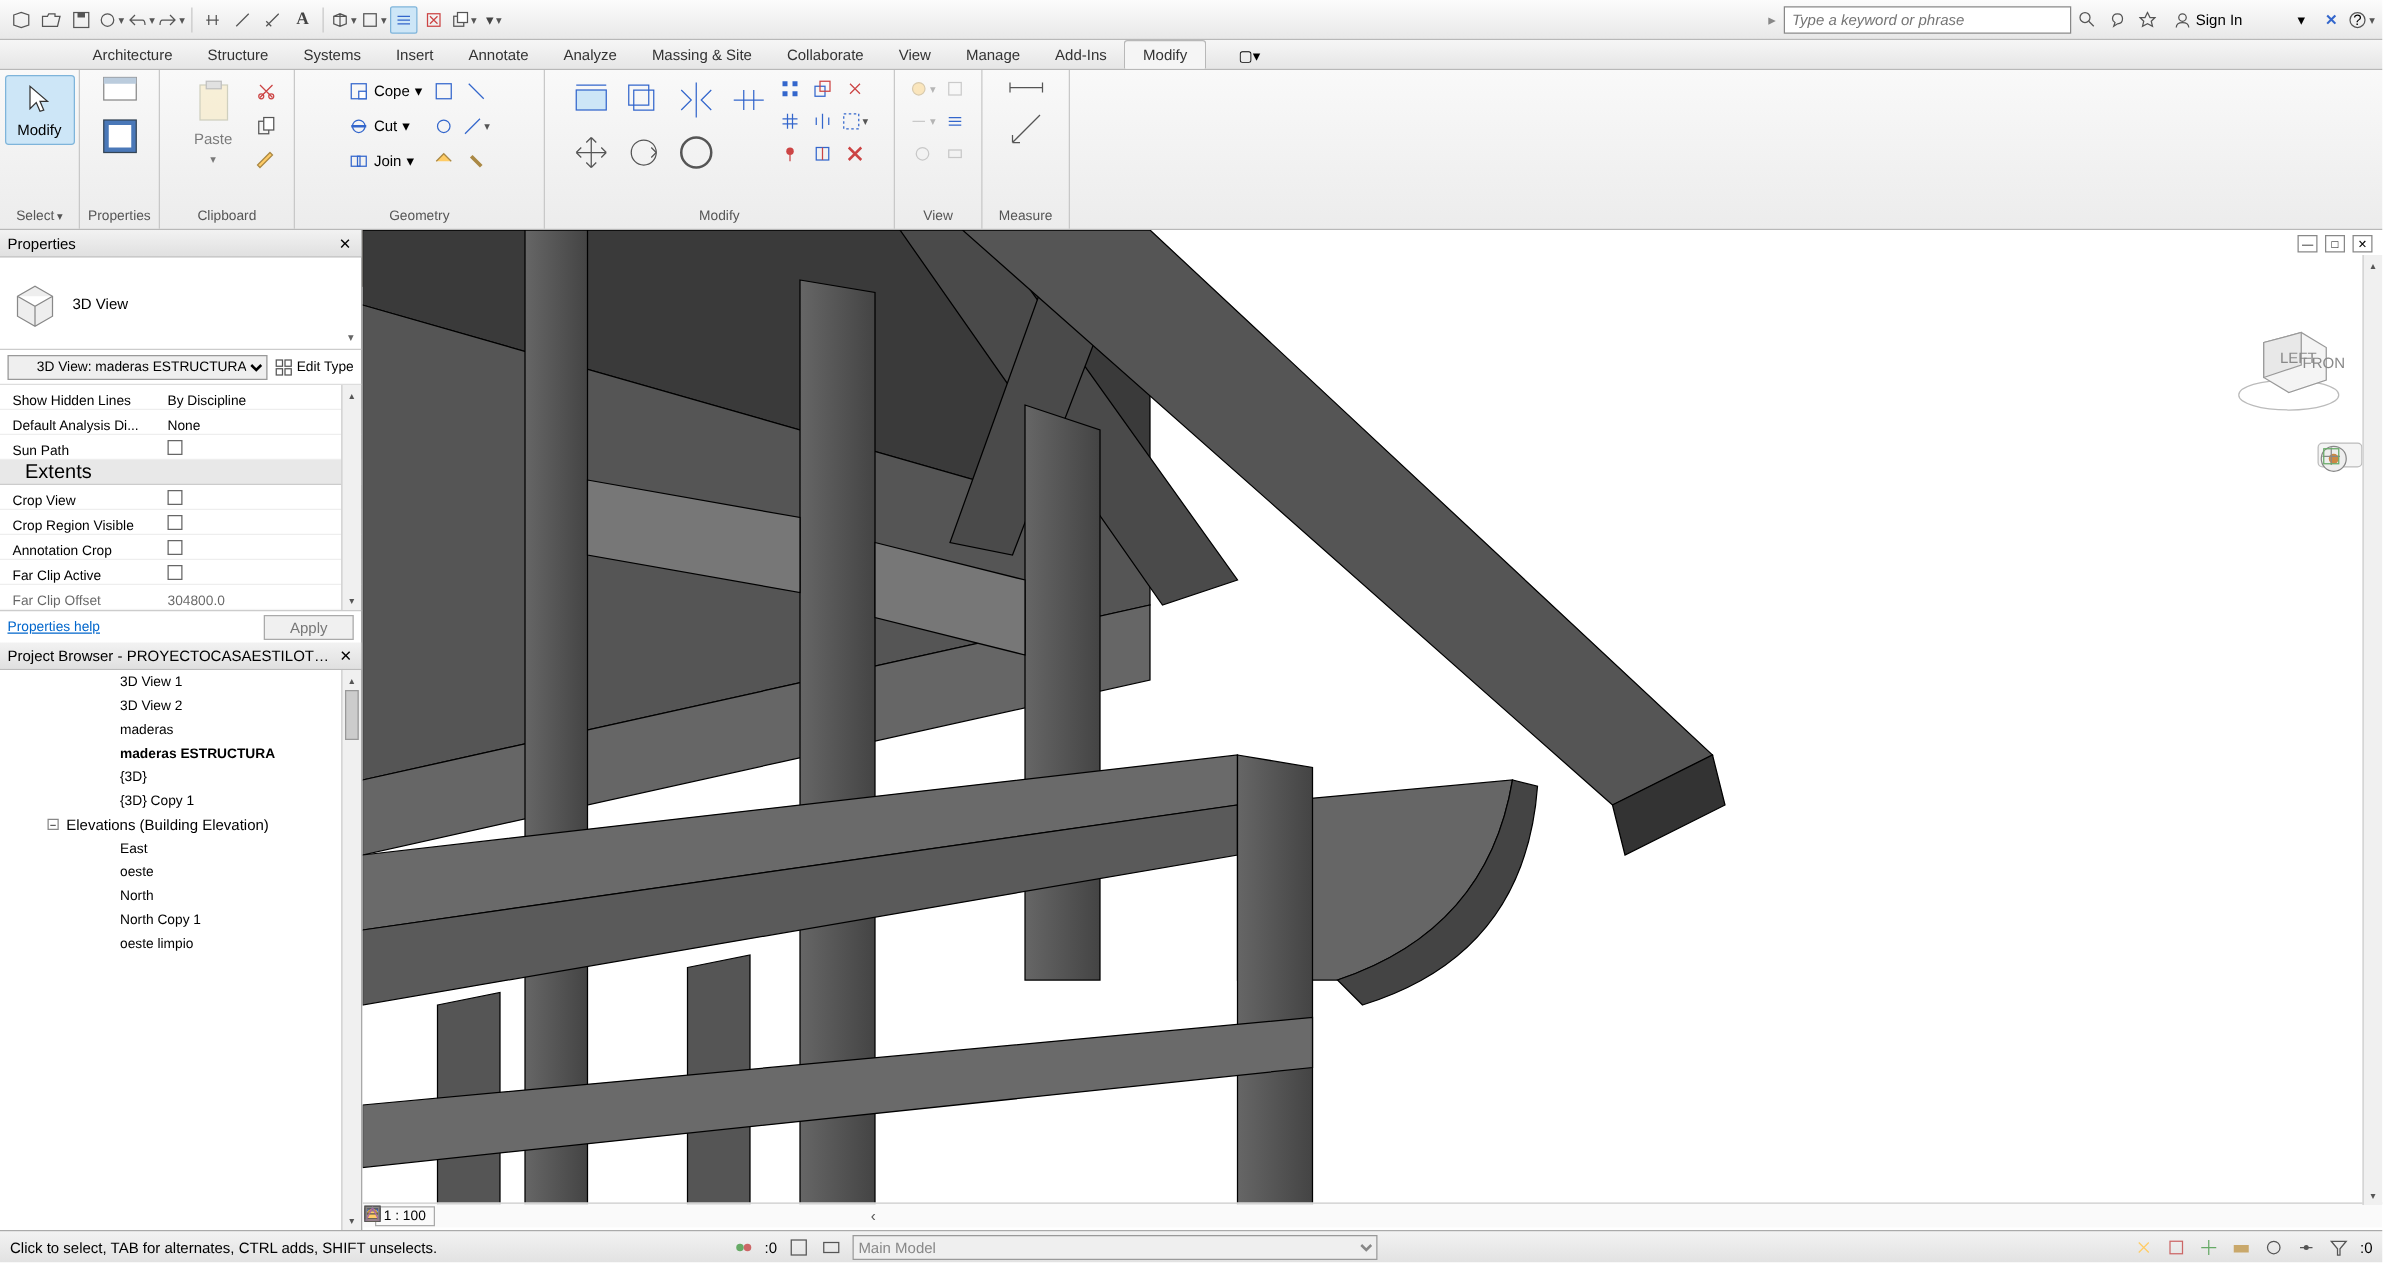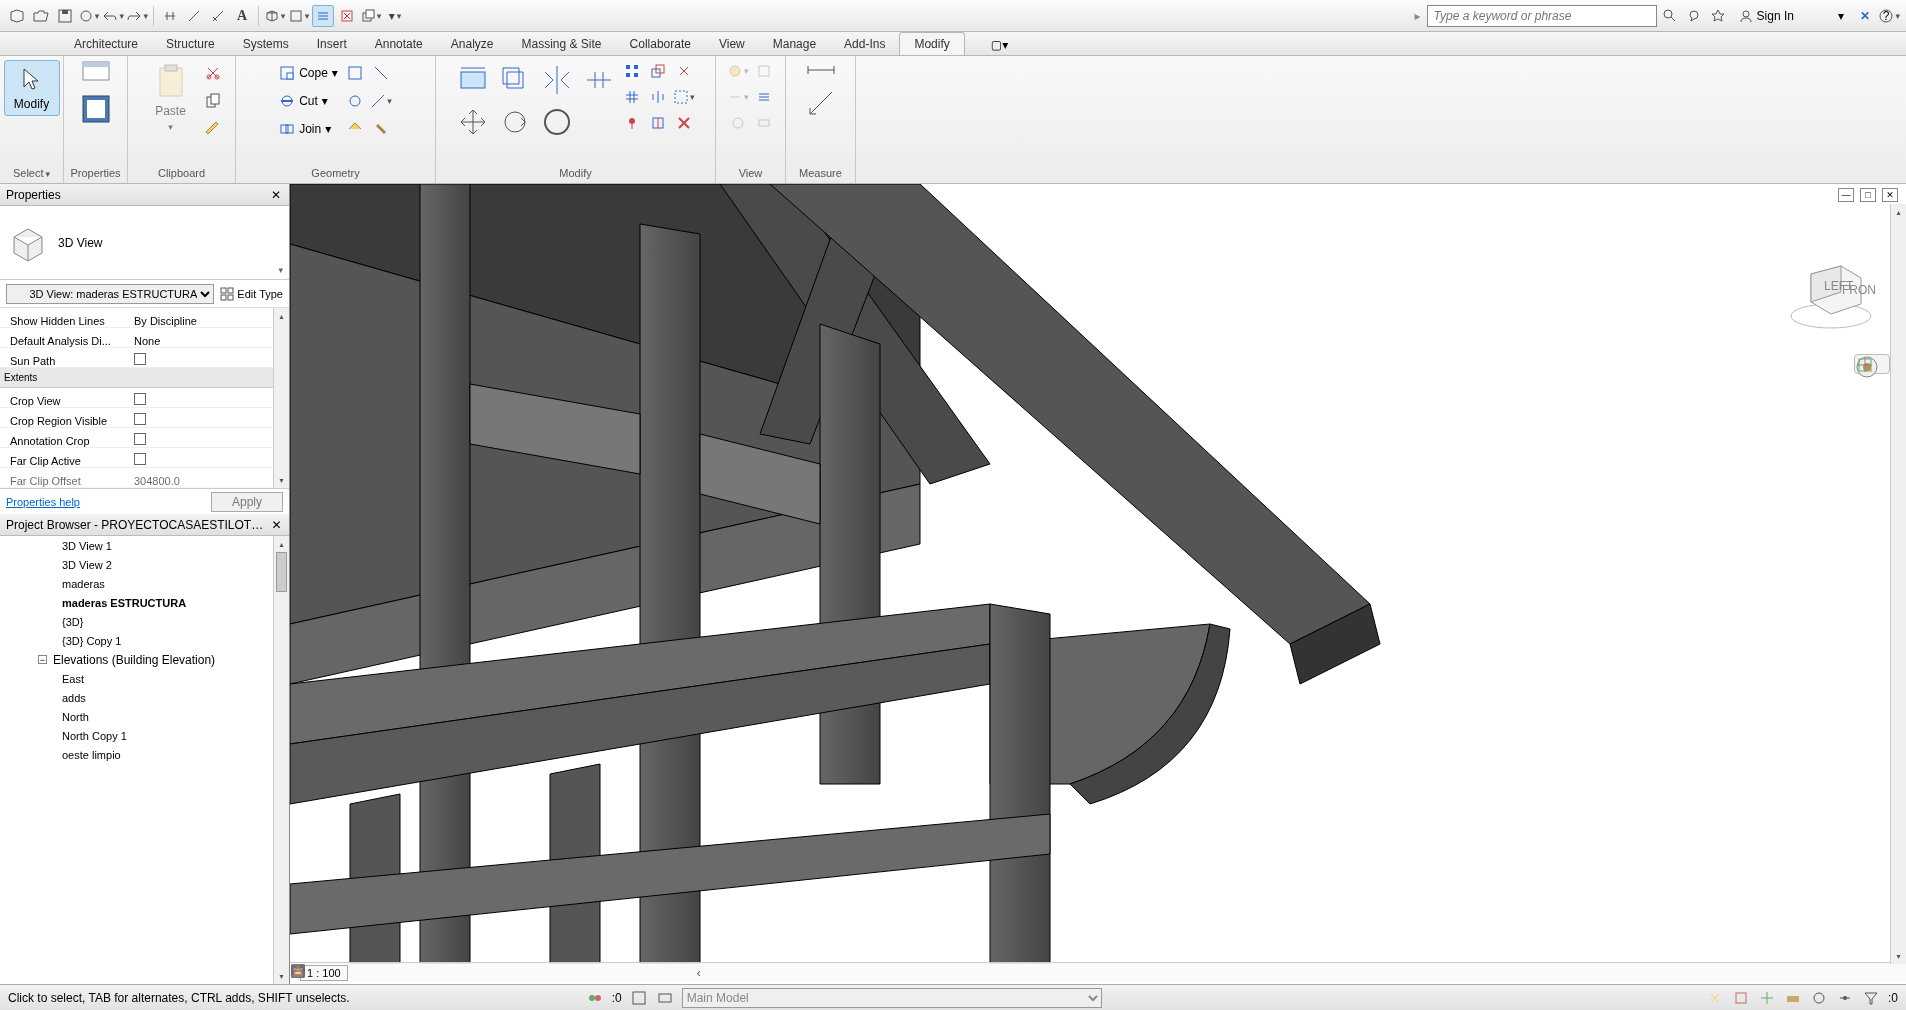--- a/index.html
+++ b/index.html
@@ -25,26 +25,26 @@
 .left { width:290px; display:flex; flex-direction:column; border-right:1px solid #888; }
 .pane-hdr { height:22px; background:linear-gradient(#f2f2f2,#e0e0e0); border-bottom:1px solid #bbb; display:flex; align-items:center; padding:0 6px; font-size:11px; }
 .pane-hdr .x { margin-left:auto; width:14px; height:14px; display:flex; align-items:center; justify-content:center; }
 .prop-type { height:74px; display:flex; align-items:center; gap:10px; padding:0 8px; border-bottom:1px solid #ccc; position:relative; }
 .prop-sel { height:28px; display:flex; align-items:center; padding:0 6px; gap:6px; border-bottom:1px solid #ddd; }
 .prop-sel select { flex:1; height:20px; border:1px solid #999; font-size:11px;text-align:right; }
 .prop-grid { flex:1; overflow:auto; position:relative; }
 .prop-row { display:flex; height:20px; border-bottom:1px solid #eee; align-items:flex-end; }
 .prop-row .k { width:130px; padding-left:10px; font-size:11px; overflow:hidden; white-space:nowrap; text-overflow:ellipsis; }
 .prop-row .v { flex:1; padding-left:4px; font-size:11px; }
-.prop-cat { background:#e8e8e8; font-weight:normal; padding-left:4px; height:20px; display:flex; align-items:center; font-size:10px; border-bottom:1px solid #ccc; }
+.prop-cat { background:#e8e8e8; font-weight:normal; padding-left:20px; height:20px; display:flex; align-items:center; font-size:16px; border-bottom:1px solid #ccc; }
 .prop-foot { height:26px; display:flex; align-items:center; padding:0 6px; border-top:1px solid #ccc; }
 .prop-foot a { color:#0066cc; text-decoration:underline; font-size:11px; }
 .prop-foot button { margin-left:auto; width:72px; height:20px; background:#f0f0f0; border:1px solid #aaa; color:#777; }
 .browser { flex:1; overflow:auto; }
-.br-item { height:19px; display:flex; align-items:center; padding-left:62px; font-size:11px; }
+.br-item { height:19px; display:flex; align-items:center; padding-left:96px; font-size:11px; }
 .br-item.bold { font-weight:bold; }
 .br-cat { height:19px; display:flex; align-items:center; padding-left:54px; font-size:11px; }
 .viewport { flex:1; position:relative; background:#fff; overflow:hidden; }
 .viewport svg { position:absolute; inset:0; }
 .viewcube { position:absolute; top:60px; right:30px; width:90px; height:90px; }
 .navbar { position:absolute; top:170px; right:16px; width:36px; background:#f4f4f4; border:1px solid #bbb; border-radius:4px; display:flex; flex-direction:column; align-items:center; padding:4px 0; gap:8px; }
 .vctrl { position:absolute; bottom:2px; left:0; right:0; height:20px; display:flex; align-items:center; gap:6px; padding:0 10px; background:rgba(250,250,250,0.9); border-top:1px solid #ccc; }
 .vctrl .scale { border:1px solid #aaa; padding:1px 6px; font-size:11px; }
 .vico { width:18px; height:18px; display:flex; align-items:center; justify-content:center; color:#555; }
 .status { height:26px; background:linear-gradient(#f2f2f2,#e2e2e2); border-top:1px solid #aaa; display:flex; align-items:center; padding:0 8px; gap:8px; font-size:11px; }
@@ -538,21 +538,21 @@
       <div class="br-item">3D View 2</div>
       <div class="br-item">maderas</div>
       <div class="br-item bold">maderas ESTRUCTURA</div>
       <div class="br-item">{3D}</div>
       <div class="br-item">{3D} Copy 1</div>
       <div class="br-cat">
           <span style="border:1px solid #888;width:9px;height:9px;display:inline-flex;align-items:center;justify-content:center;font-size:9px;margin-right:6px;margin-left:-16px;">−</span>
           <span>Elevations (Building Elevation)</span>
         </div>
       <div class="br-item">East</div>
-      <div class="br-item">adds</div>
+      <div class="br-item">oeste</div>
       <div class="br-item">North</div>
       <div class="br-item">North Copy 1</div>
       <div class="br-item">oeste limpio</div>
       <div class="scrollbar-v">
           <div class="sb-btn">▴</div>
           <div class="sb-track">
             <div style="position:absolute;left:2px;right:2px;top:0;height:40px;background:#ccc;border:1px solid #999;"></div>
           </div>
           <div class="sb-btn">▾</div>
         </div>

